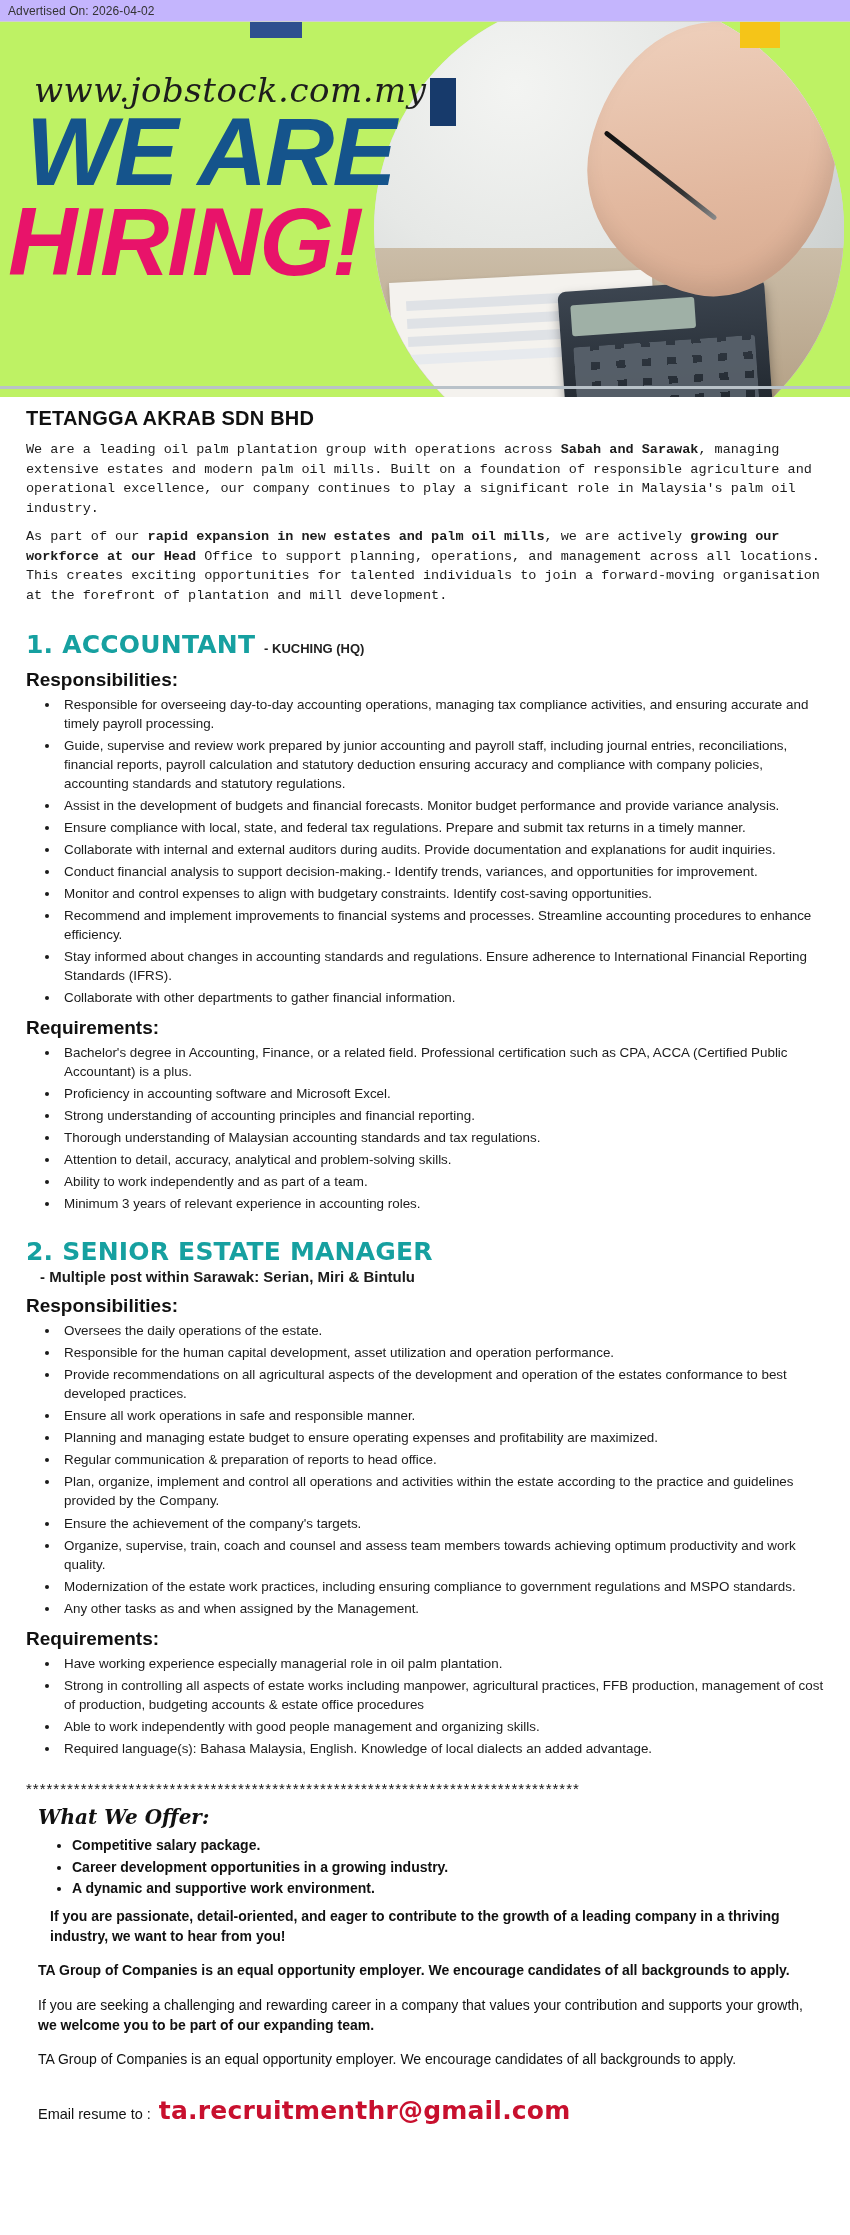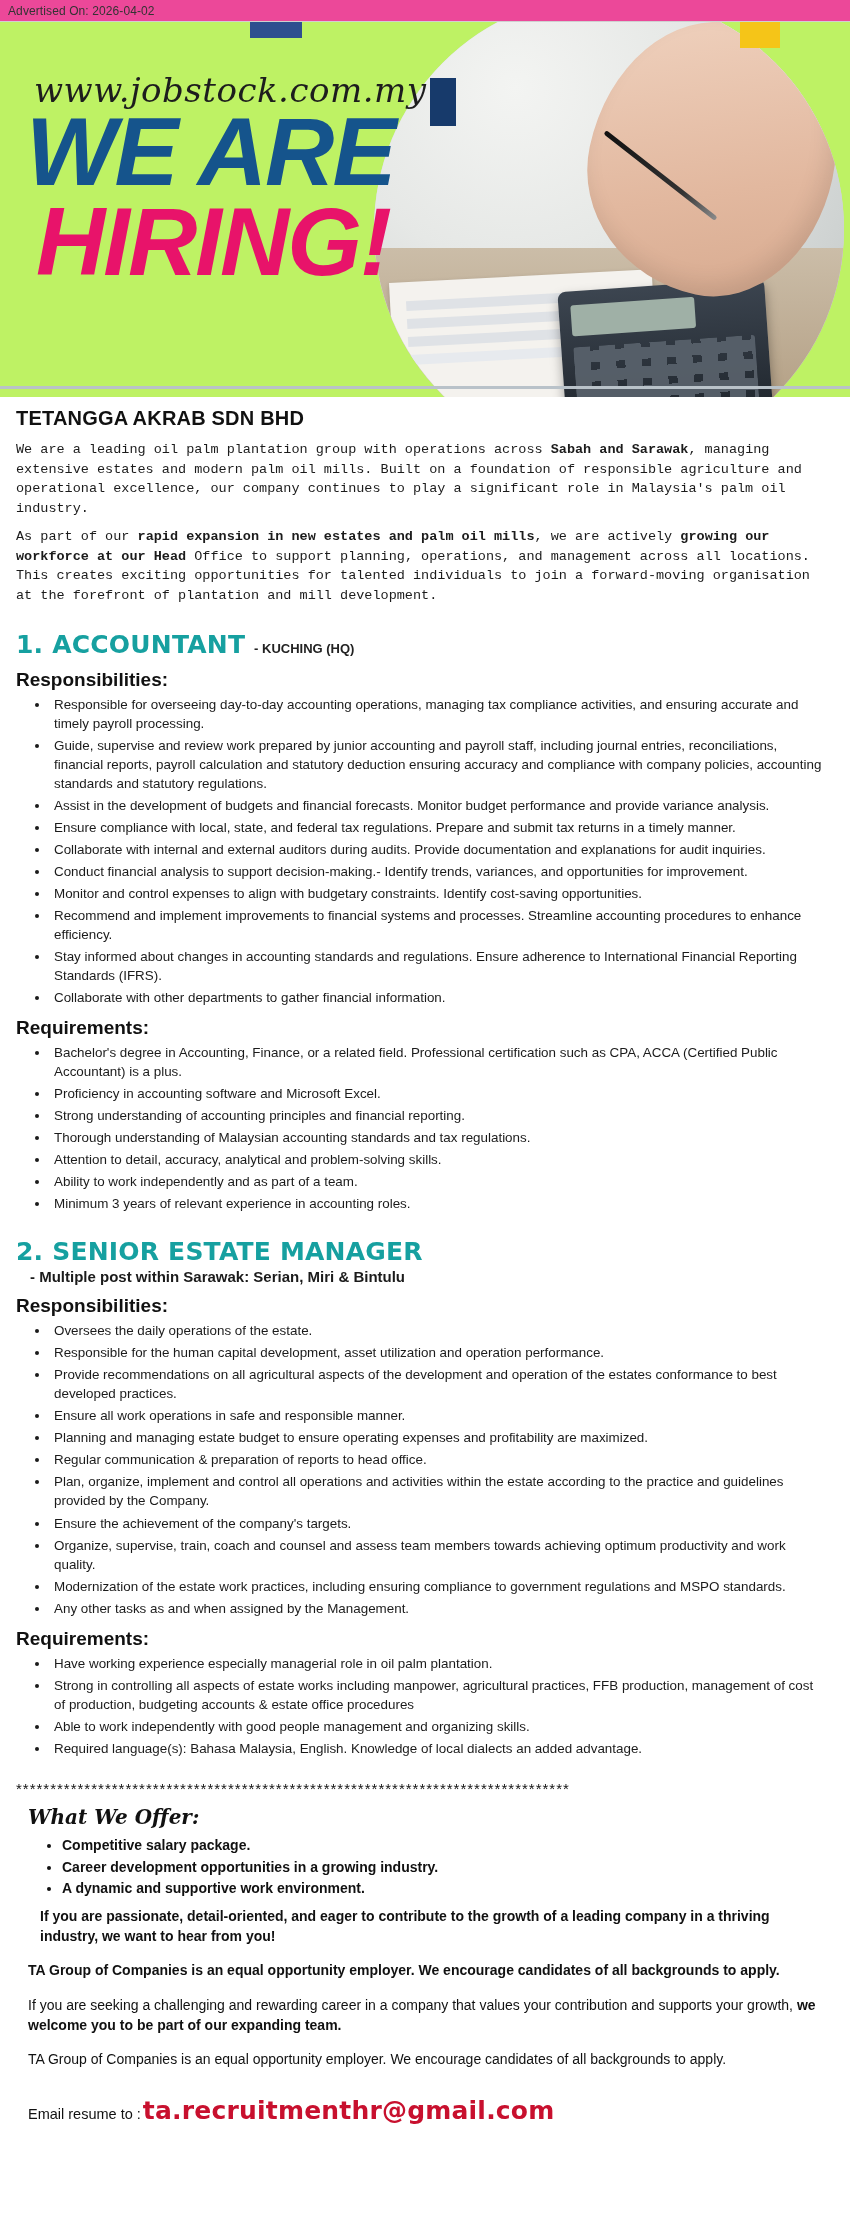--- a/index.html
+++ b/index.html
@@ -12,21 +12,21 @@
   }
   .page {
     width: 850px;
     min-height: 2235px;
     position: relative;
     background: #ffffff;
   }
   
   .adv-bar {
     height: 22px;
-    background: #ec4899;
+    background: #c4b5fd;
     border-bottom: 1px solid #d0d0d0;
     font-size: 12px;
     color: #333;
     display: flex;
     align-items: center;
     padding-left: 8px;
     letter-spacing: .1px;
   }
   
   .hero {
@@ -122,36 +122,36 @@
     position:absolute; left:26px; top:86px;
     font-family: "Liberation Sans", sans-serif;
     font-weight: bold;
     font-style: italic;
     font-size: 96px;
     line-height: .92;
     color: #15548c;
     letter-spacing: -2px;
   }
   .hiring {
-    position:absolute; left:36px; top:176px;
+    position:absolute; left:8px; top:176px;
     font-family: "Liberation Sans", sans-serif;
     font-weight: bold;
     font-style: italic;
     font-size: 96px;
     line-height: .92;
     color: #e8136a;
     letter-spacing: -2px;
   }
   .hero-rule {
     position:absolute; left:0; right:0; bottom:8px; height:3px;
     background:#b9c2c9;
   }
 
   
-  .content { padding: 6px 26px 20px 16px; }
+  .content { padding: 6px 26px 20px 26px; }
   .company-name {
     font-size: 20px;
     font-weight: bold;
     color: #111;
     margin: 4px 0 10px 0;
     letter-spacing: .2px;
   }
   p.intro {
     font-size: 13.5px;
     line-height: 1.45;
@@ -238,21 +238,21 @@
   p.note {
     font-size: 14px;
     line-height: 1.45;
     margin: 14px 0 14px 12px;
     color: #111;
   }
   p.note.bold { font-weight: bold; }
   .email-row {
     display: flex;
     align-items: baseline;
-    gap: 2px;
+    gap: 8px;
     margin: 26px 0 6px 12px;
   }
   .email-label { font-size: 14.5px; color:#111; }
   .email-addr {
     font-family: "DejaVu Sans", sans-serif;
     font-size: 25px;
     font-weight: bold;
     color: #c8102e;
     letter-spacing: .2px;
   }

